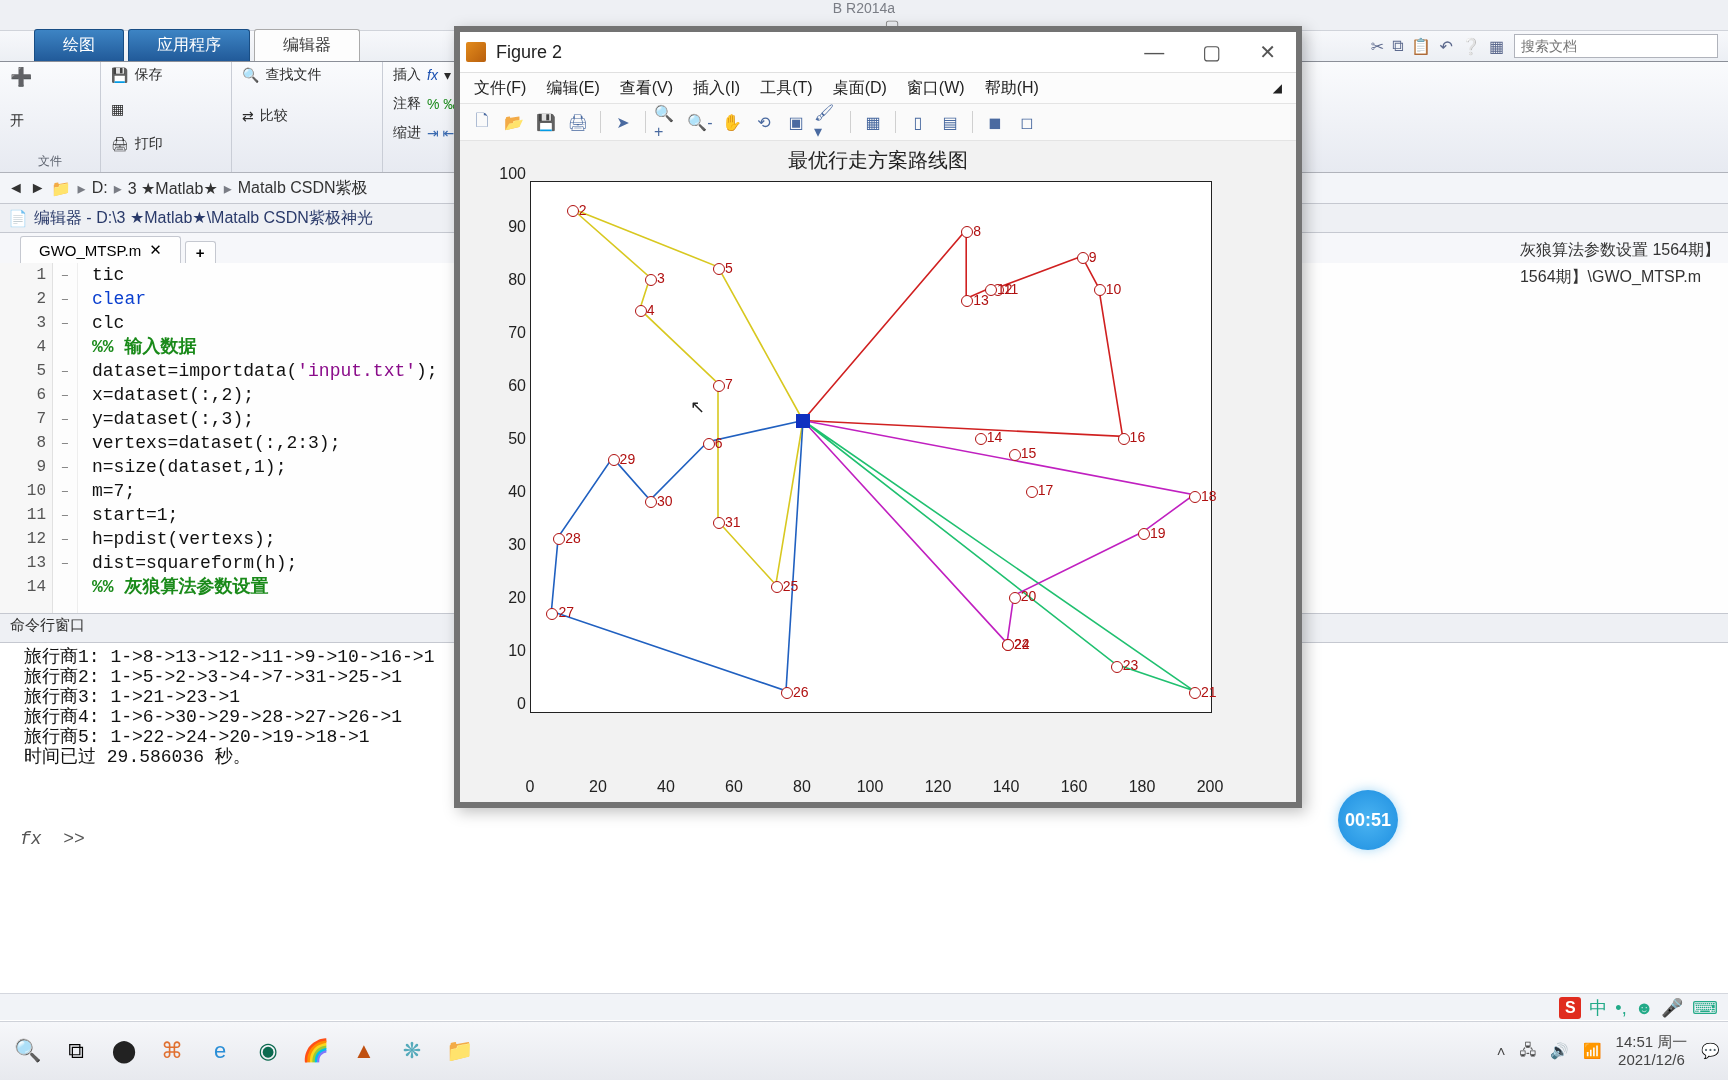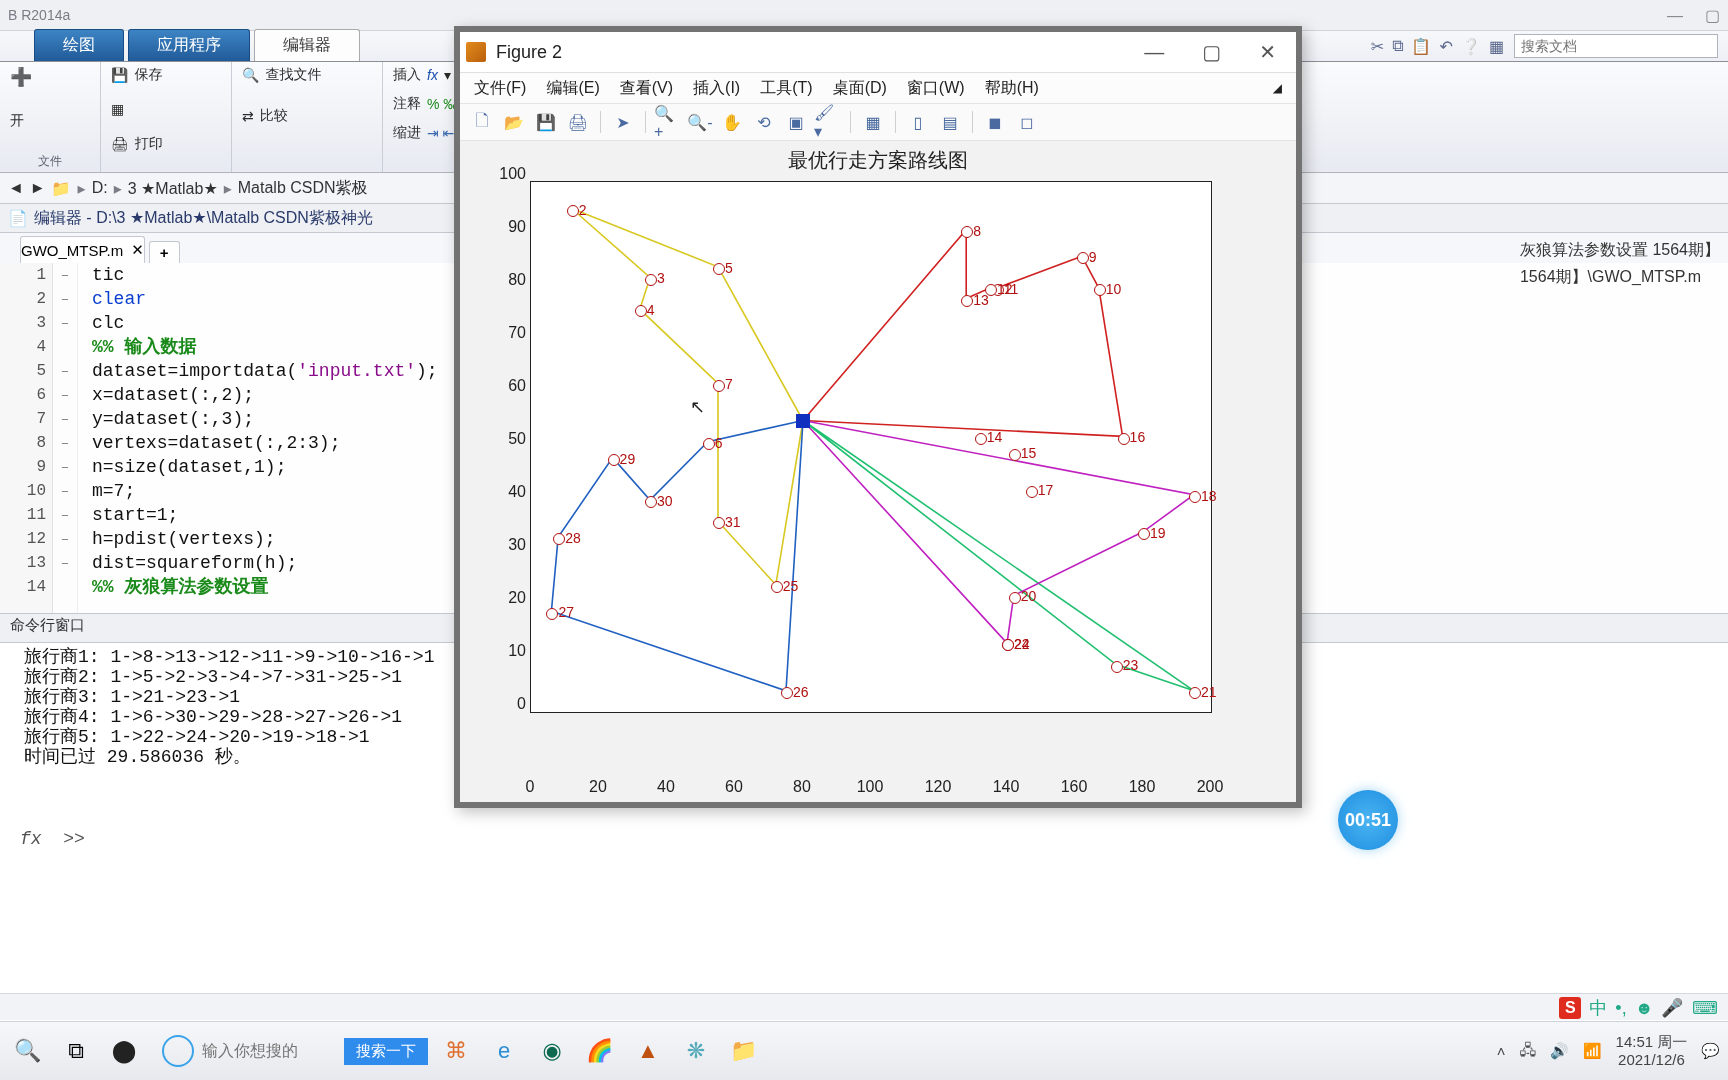--- a/index.html
+++ b/index.html
@@ -14,20 +14,21 @@
   }
   .matlab-titlebar {
     height: 30px;
     background: #eef0f4;
     color: #7a7d85;
     display: flex;
     align-items: center;
     padding: 0 8px;
     border-bottom: 1px solid #d0d3da;
     justify-content: space-between;
+    flex-direction: column;
   }
   .matlab-titlebar .buttons span { margin-left: 18px; color: #888; font-size: 16px; }
   .toolstrip-tabs {
     display: flex;
     background: linear-gradient(#f7f8fb, #eceff4);
     height: 30px;
     align-items: flex-end;
     border-bottom: 1px solid #8b8f98;
   }
   .toolstrip-tabs .tab {
@@ -109,21 +110,21 @@
   }
   .file-tabs {
     height: 30px;
     display: flex;
     align-items: flex-end;
     background: #f6f7fa;
     padding-left: 20px;
     gap: 4px;
   }
   .file-tab {
-    padding: 4px 0;
+    padding: 4px 18px;
     border: 1px solid #c5c8d0;
     border-bottom: none;
     background: #fefefe;
     border-radius: 3px 3px 0 0;
     font-size: 15px;
     display:flex; align-items:center; gap:8px;
   }
   .file-tab.add { padding: 2px 10px; font-weight:bold;}
   .code-area {
     height: 350px;
@@ -557,25 +558,20 @@
         <div class="startpt" style="left: 265px; top: 231.5px;"></div>
       </div>
     <div class="cursor-arrow">↖</div>
   </div>
 </div>
 
 <div class="taskbar">
   <div class="tbicon">🔍</div>
   <div class="tbicon">⧉</div>
   <div class="tbicon" style="color:#222;">⬤</div>
-  <div class="search">
-    <div class="iebox"></div>
-    <input placeholder="输入你想搜的" style="">
-    <div class="btn">搜索一下</div>
-  </div>
   <div class="tbicon" style="color:#e07030;">⌘</div>
   <div class="tbicon" style="color:#2a8ed6;">e</div>
   <div class="tbicon" style="color:#0b6a4f;">◉</div>
   <div class="tbicon">🌈</div>
   <div class="tbicon" style="color:#c05010;">▲</div>
   <div class="tbicon" style="color:#5ab;">❋</div>
   <div class="tbicon" style="color:#e0a030;">📁</div>
   <div class="spacer"></div>
   <div class="tray">
     <span>˄</span>

